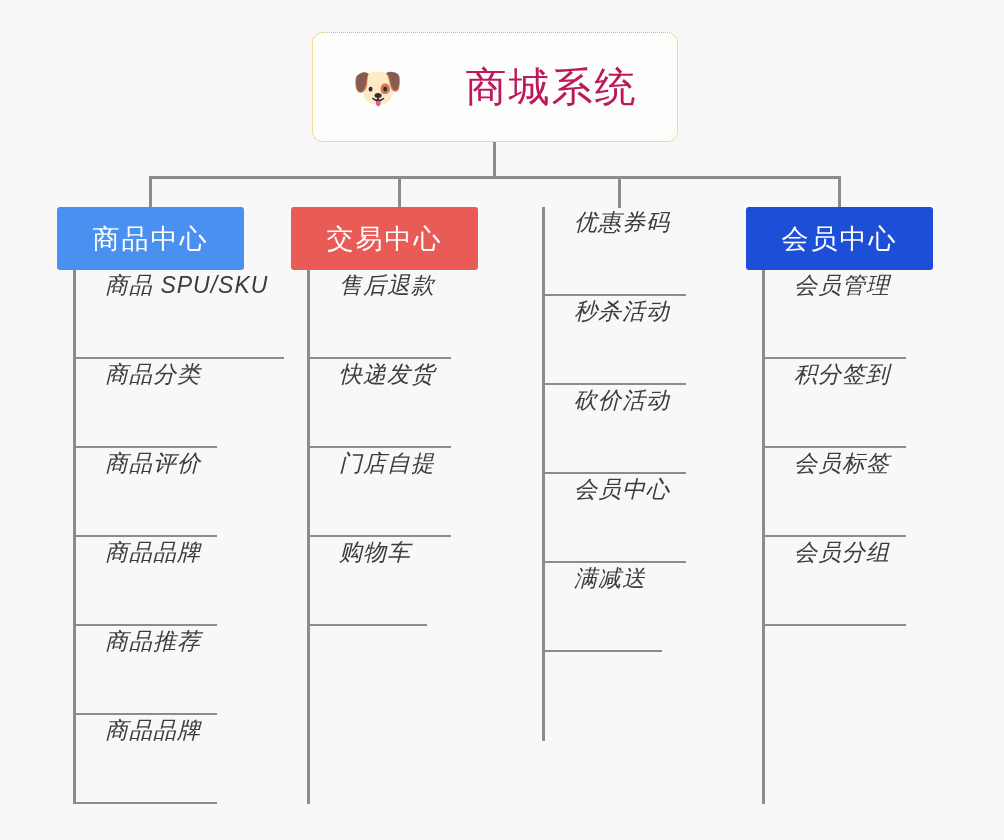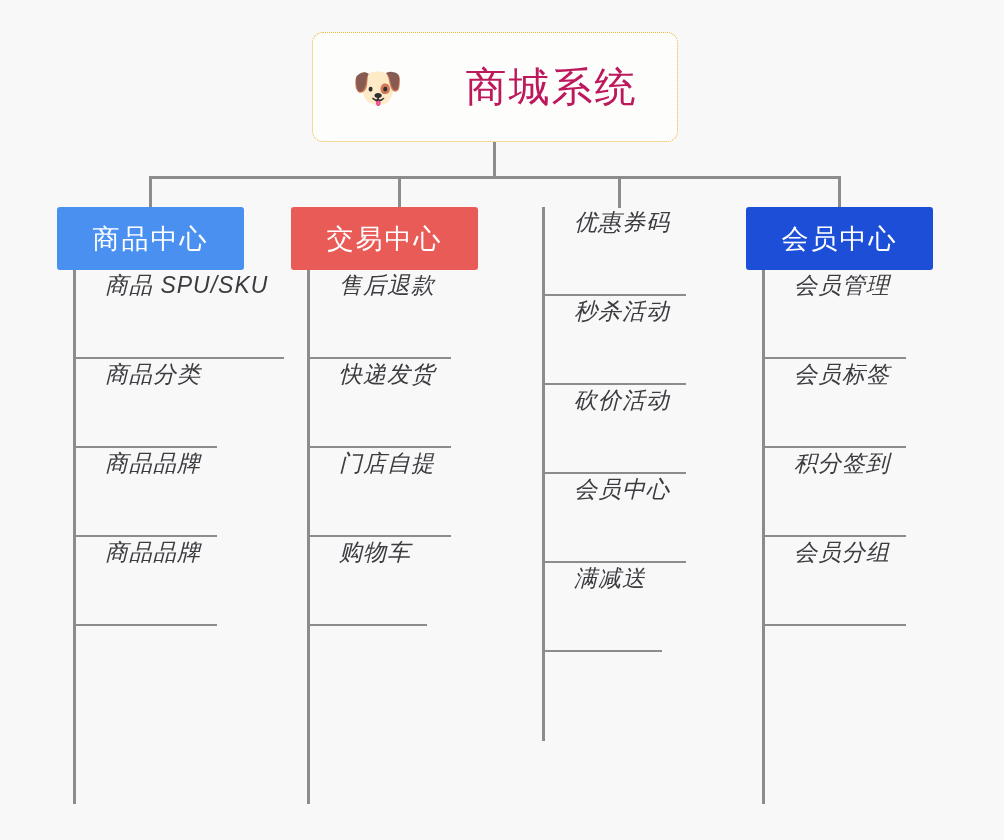--- a/index.html
+++ b/index.html
@@ -144,21 +144,27 @@
         </div>
         <div class="leaf-wrap">
           <div class="leaf-spine" style="height: 534px;"></div>
           <div class="leaf-item">
             <span class="leaf-label">商品 SPU/SKU</span>
           </div>
           <div class="leaf-item">
             <span class="leaf-label">商品分类</span>
           </div>
           <div class="leaf-item">
+            <span class="leaf-label">商品评价</span>
+          </div>
+          <div class="leaf-item">
             <span class="leaf-label">商品品牌</span>
+          </div>
+          <div class="leaf-item">
+            <span class="leaf-label">商品推荐</span>
           </div>
           <div class="leaf-item">
             <span class="leaf-label">商品品牌</span>
           </div>
         </div>
       </div>
       <div class="column" style="left: 291px; width: 187px;">
         <div class="cat-header" style="background: rgb(232, 91, 87);">
           <span>交易中心</span>
         </div>
@@ -201,25 +207,25 @@
       <div class="column" style="left: 746px; width: 187px;">
         <div class="cat-header" style="background: #1d4ed8;">
           <span>会员中心</span>
         </div>
         <div class="leaf-wrap">
           <div class="leaf-spine" style="height: 534px;"></div>
           <div class="leaf-item">
             <span class="leaf-label">会员管理</span>
           </div>
           <div class="leaf-item">
+            <span class="leaf-label">积分签到</span>
+          </div>
+          <div class="leaf-item">
             <span class="leaf-label">会员标签</span>
           </div>
           <div class="leaf-item">
-            <span class="leaf-label">积分签到</span>
-          </div>
-          <div class="leaf-item">
             <span class="leaf-label">会员分组</span>
           </div>
         </div>
       </div>
     </div>
 
 </div>
 
 </body></html>

